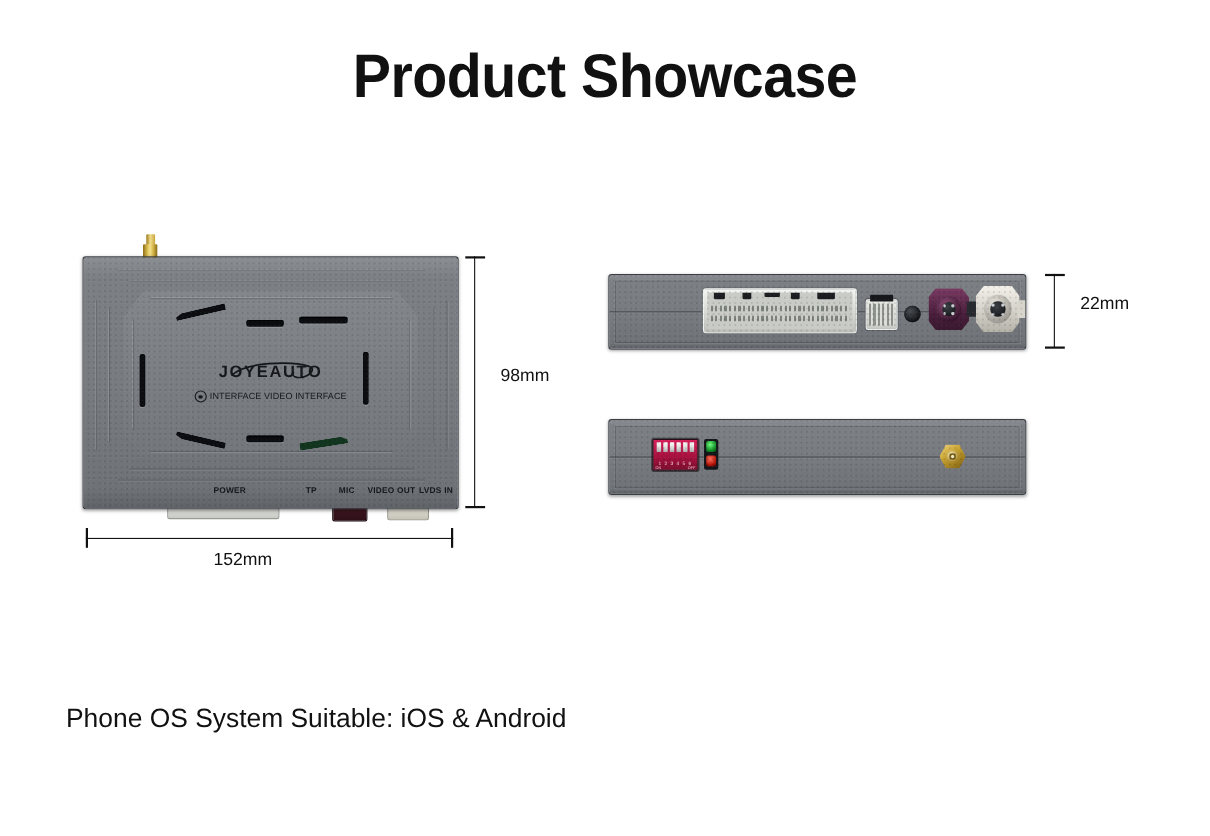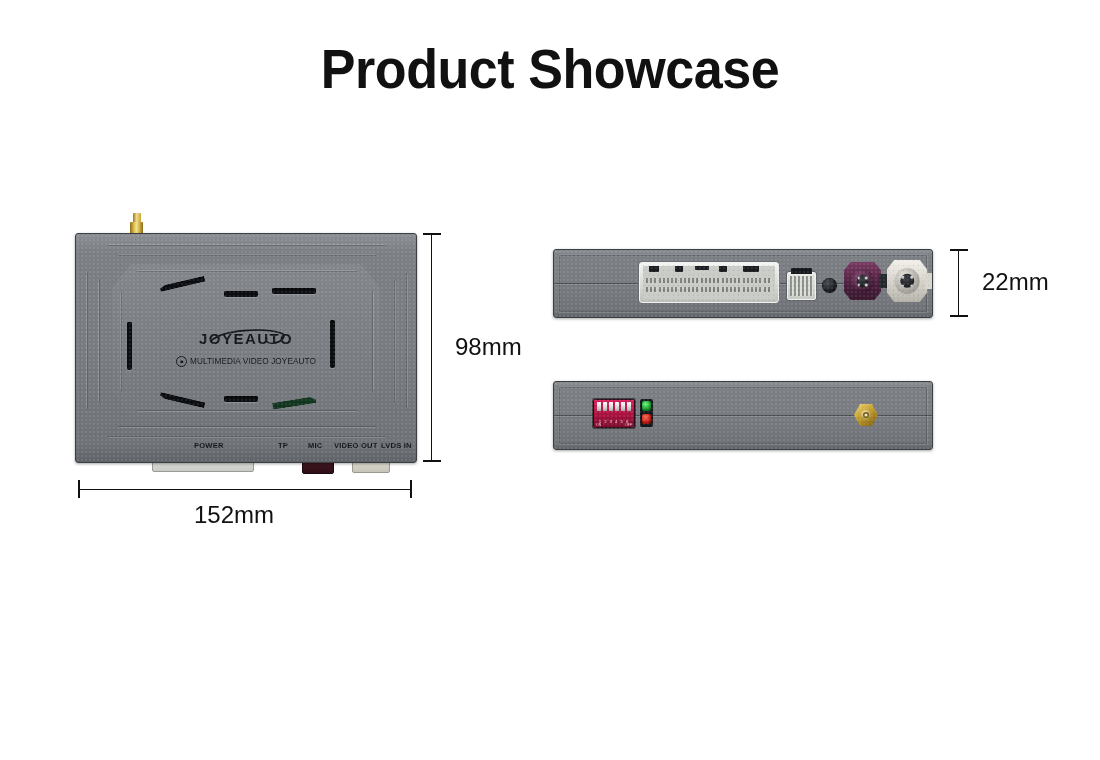--- a/index.html
+++ b/index.html
@@ -233,21 +233,21 @@
     position:absolute;left:50%;top:50%;width:3px;height:3px;
     transform:translate(-50%,-50%);border-radius:50%;background:#efe6c4;
     box-shadow:0 0 0 1.5px #6f5812;
   }
 
   
   .dim-v{position:absolute;width:1px;background:#111;}
   .dim-h{position:absolute;height:1px;background:#111;}
   .cap-h{position:absolute;height:2px;background:#111;}
   .cap-v{position:absolute;width:2px;background:#111;}
-  .dim-label{position:absolute;font-size:24px;color:#111;white-space:nowrap;}
+  .dim-label{position:absolute;font-size:16px;color:#111;white-space:nowrap;}
 </style>
 </head>
 <body>
 
 <div class="stage">
 
   <div class="title">Product Showcase</div>
 
   <div class="sma-top">
     <div class="tip"></div>
@@ -288,21 +288,21 @@
       <span style="position:relative;display:inline-block;">
         <svg class="logo-swoosh" viewBox="0 0 86 22">
           <path d="M8 14 C20 2, 62 1, 78 6 C84 8, 80 14, 72 16" fill="none" stroke="#15171a" stroke-width="1.6" stroke-linecap="round"></path>
           <path d="M72 16 C66 17, 62 15, 64 12" fill="none" stroke="#15171a" stroke-width="1.3" stroke-linecap="round"></path>
         </svg>
         <span class="logo-text">JOYEAUTO</span>
       </span>
     </div>
 
     <div class="sub-wrap" style="top:118px;">
-      <span class="target-ico"></span><span class="sub-text">MULTIMEDIA VIDEO JOYEAUTO</span>
+      <span class="target-ico"></span><span class="sub-text">INTERFACE VIDEO INTERFACE</span>
     </div>
 
     <div class="oct-line" style="left:22px;top:20px;width:296px;height:172px;opacity:.0001;"></div>
 
     <div class="port-label" style="left:118px;top:207px;">POWER</div>
     <div class="port-label" style="left:202px;top:207px;">TP</div>
     <div class="port-label" style="left:232px;top:207px;">MIC</div>
     <div class="port-label" style="left:258px;top:207px;">VIDEO OUT</div>
     <div class="port-label" style="left:305px;top:207px;">LVDS IN</div>
   </div>
@@ -394,15 +394,16 @@
   <div class="dim-h" style="left:78px;top:489px;width:334px;"></div>
   <div class="cap-v" style="left:410px;top:480px;height:18px;"></div>
   <div class="dim-label" style="left:194px;top:501px;">152mm</div>
 
   <div class="cap-h" style="left:950px;top:249px;width:18px;"></div>
   <div class="dim-v" style="left:958px;top:249px;height:67px;"></div>
   <div class="cap-h" style="left:950px;top:315px;width:18px;"></div>
   <div class="dim-label" style="left:982px;top:268px;">22mm</div>
 
   <div class="specs">
+    <div class="spec-line">Phone OS System Suitable: iOS &amp; Android</div>
   </div>
 
 </div>
 
 </body></html>

